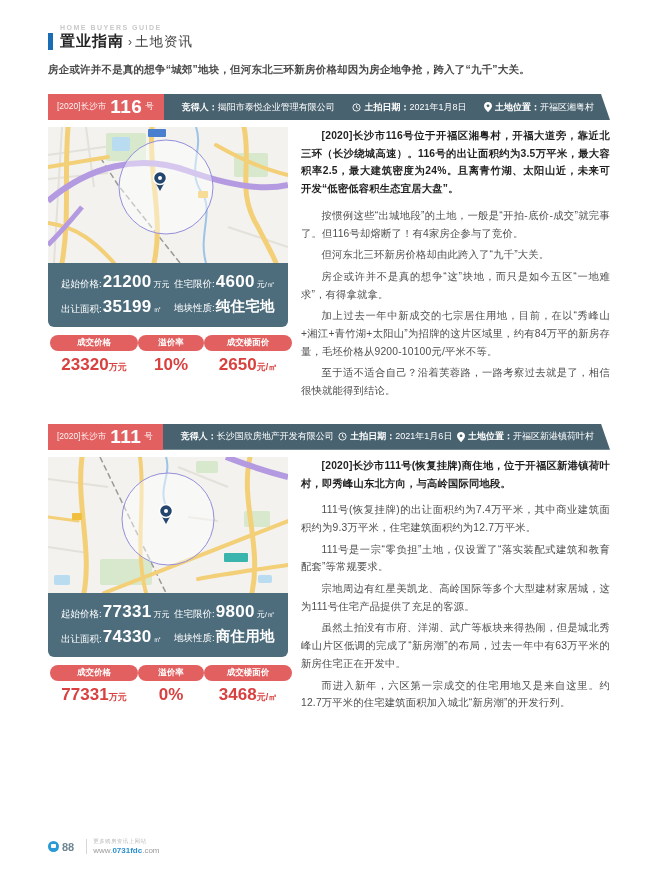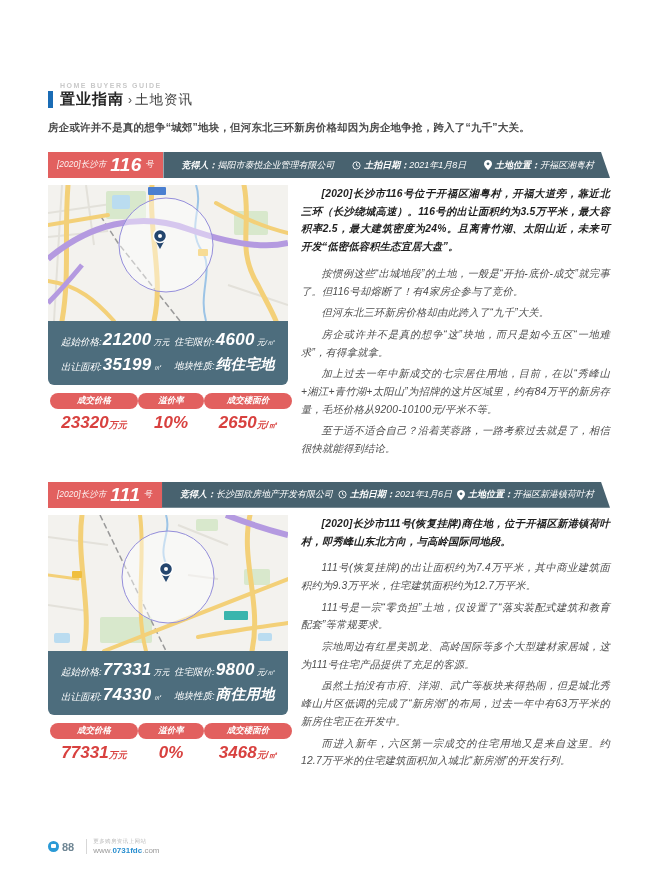--- a/index.html
+++ b/index.html
@@ -1,35 +1,35 @@
 <!DOCTYPE html>
 <html><head>
 <meta charset="utf-8">
 <style>
   * { margin:0; padding:0; box-sizing:border-box; }
   html,body { background:#ffffff; }
   body { font-family:"Liberation Sans", sans-serif; }
   .page { position:relative; width:649px; height:887px; background:#fff; overflow:hidden; }
-  .content { padding:82px 39px 0 48px; }
+  .content { padding:24px 39px 0 48px; }
 
   
   .kicker { margin-bottom:2px; }
   .kicker-eyebrow { font-size:7px; letter-spacing:1.5px; color:#c9c9c9; font-weight:bold; margin-left:12px; }
   .kicker-row { display:flex; align-items:center; margin-top:1px; }
   .kicker-bar { width:5px; height:17px; background:#1a6cb5; margin-right:7px; }
   .kicker-main { font-size:15px; font-weight:bold; color:#262626; letter-spacing:1px; }
   .kicker-sep { font-size:12px; color:#555; margin:0 3px 0 4px; }
   .kicker-sub { font-size:13.5px; color:#3d3d3d; letter-spacing:1px; }
 
   
   .title { margin-top:56px; font-family:"Liberation Serif", serif; font-size:25px; font-weight:bold; color:#111; letter-spacing:.5px; }
   .subtitle { margin-top:12px; font-size:10.5px; color:#4a4a4a; font-weight:bold; letter-spacing:.2px; }
 
   
-  .card { margin-top:17px;font-style:italic; }
+  .card { margin-top:17px; }
   .card + .card { margin-top:20px; }
   .card-head { display:flex; height:26px; }
   .badge { display:flex; align-items:center; background:#e2605f; color:#fff; padding:0 10px 0 9px; }
   .badge-pre { font-size:8.5px; opacity:.92; }
   .badge-num { font-size:19px; font-weight:bold; margin:0 3px 0 4px; letter-spacing:.5px; }
   .badge-suf { font-size:8.5px; }
   .head-bar { flex:1; background:#48626f; color:#fff; display:flex; align-items:center; justify-content:space-between; padding:0 16px 0 18px; clip-path:polygon(0 0, calc(100% - 9px) 0, 100% 100%, 0 100%); }
   .head-item { display:flex; align-items:center; font-size:9px; white-space:nowrap; }
   .hb-label { font-weight:bold; }
   .head-icon { margin-right:3px; display:inline-flex; }

